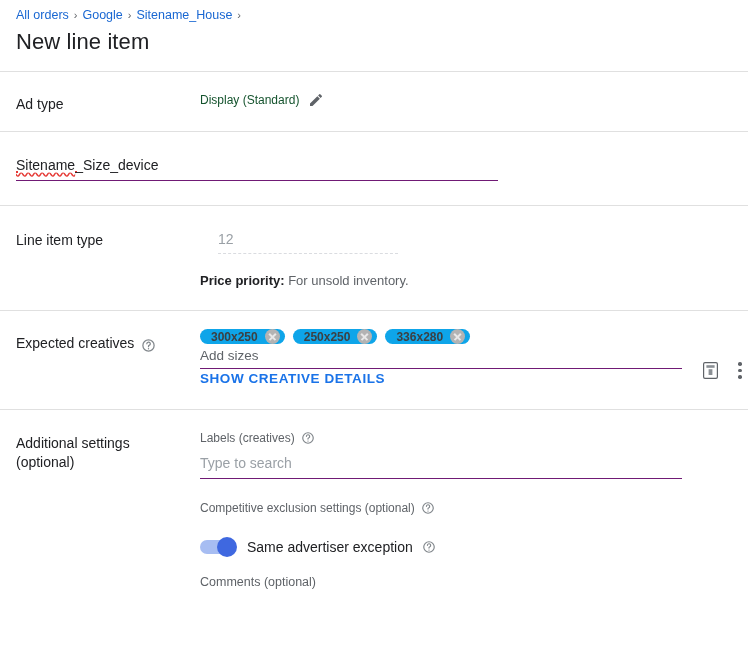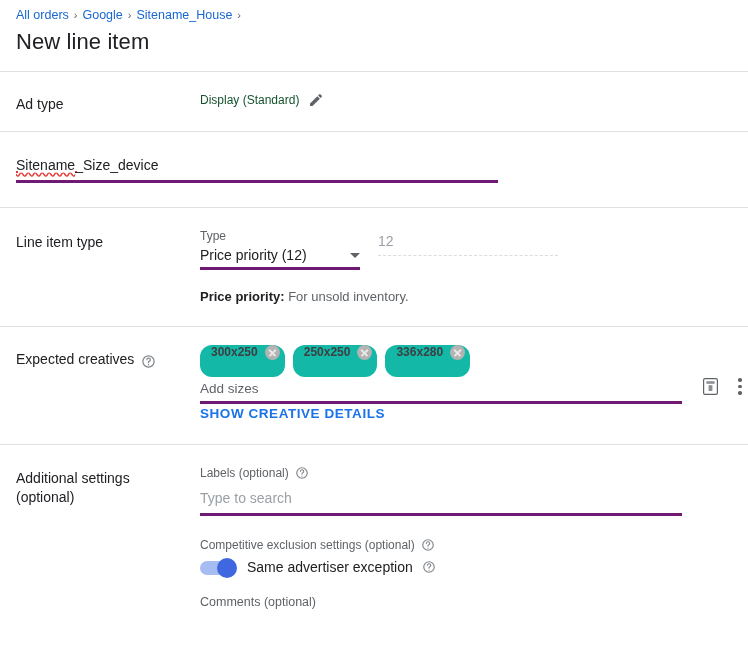--- a/index.html
+++ b/index.html
@@ -79,21 +79,21 @@
   
   .field-label {
     font-size: 12px;
     line-height: 16px;
     color: #5f6368;
     display: flex;
     align-items: center;
     gap: 6px;
   }
   .underline {
-    border-bottom: 3px solid #701a75;
+    border-bottom: 1px solid #701a75;
   }
   .underline-dashed {
     border-bottom: 1px dashed #dadce0;
   }
   .value-text {
     font-size: 12px;
     line-height: 20px;
     color: #14532d;
     text-align: center;
   }
@@ -169,23 +169,23 @@
     position: relative;
   }
   .chips {
     display: flex;
     flex-wrap: wrap;
     gap: 8px;
     margin-bottom: 4px;
   }
   .chip {
     display: inline-flex;
-    align-items: flex-start;
-    height: 32px;
-    background: #14b8a6;
+    align-items: center;
+    height: 15px;
+    background: #0ea5e9;
     border-radius: 12px;
     padding: 0 5px 0 11px;
     font-size: 12px;
     font-weight: bold;
     color: #3c4043;
     white-space: nowrap;
   }
   .chip-x {
     width: 15px; height: 15px;
     border-radius: 50%;
@@ -245,22 +245,22 @@
   .addl-label { line-height: 19px; }
   .labels-field { width: 482px; }
   .labels-input {
     padding: 7px 0 5px 0;
   }
   .comp-excl {
     margin-top: 21px;
   }
   .toggle-line {
     display: flex;
-    align-items: flex-end;
-    margin-top: 6px;
+    align-items: center;
+    margin-top: 23px;
     gap: 11px;
   }
   .toggle {
     position: relative;
     width: 36px; height: 14px;
     border-radius: 7px;
     background: #a7bdf2;
     flex: 0 0 36px;
   }
   .toggle .knob {
@@ -326,27 +326,20 @@
 
   <div class="divider"></div>
 
   <div class="row lit-row">
     <div class="row-label">
       <span class="lbl-text">Line item type</span>
     </div>
     <div class="row-body">
       <div class="lit-fields">
 
-        <div class="lit-type">
-          <div class="field-label">Type</div>
-          <div class="select-line underline">
-            <span class="sel-val">Price priority (12)</span>
-            <span class="caret"></span>
-          </div>
-        </div>
 
         <div class="lit-priority">
           <div class="select-line underline-dashed">
             <span class="value-muted">12</span>
           </div>
         </div>
 
       </div>
       <div class="hint">
         <b>Price priority:</b>
@@ -417,21 +410,21 @@
     <div class="row-label addl-label">
       <span class="lbl-text">
         <span>Additional settings</span><br>
         <span>(optional)</span>
       </span>
     </div>
     <div class="row-body">
 
       <div class="labels-field">
         <div class="field-label">
-          <span>Labels (optional)</span>
+          <span>Labels (creatives)</span>
           <span class="icon help-icon">
             <svg width="14" height="14" viewBox="0 0 24 24" fill="none" stroke="#80868b" stroke-width="2" aria-hidden="true">
               <circle cx="12" cy="12" r="9"></circle>
               <path d="M9.3 9.2a2.8 2.8 0 1 1 3.6 2.7c-.6.2-.9.7-.9 1.3v.6" stroke-linecap="round" fill="none"></path>
               <circle cx="12" cy="17.2" r="1.1" fill="#80868b" stroke="none"></circle>
             </svg>
           </span>
         </div>
         <div class="labels-input underline">
           <span class="value-muted">Type to search</span>

